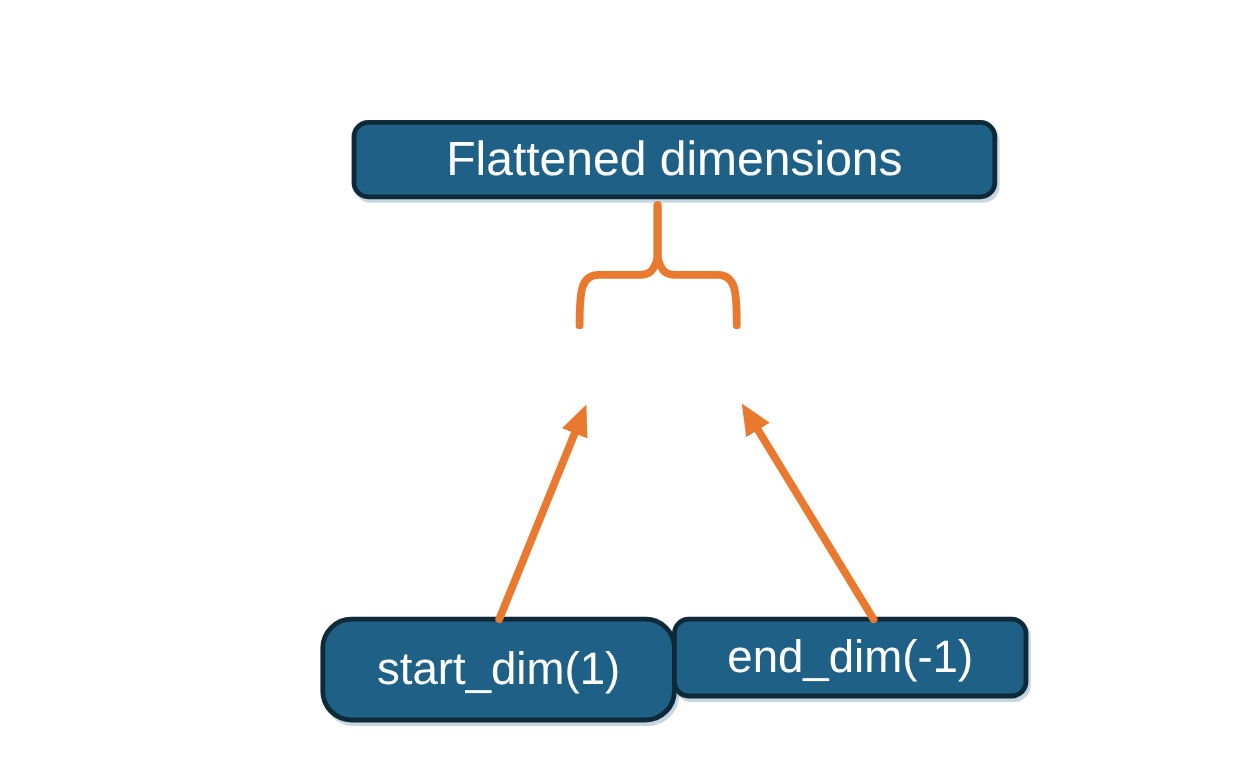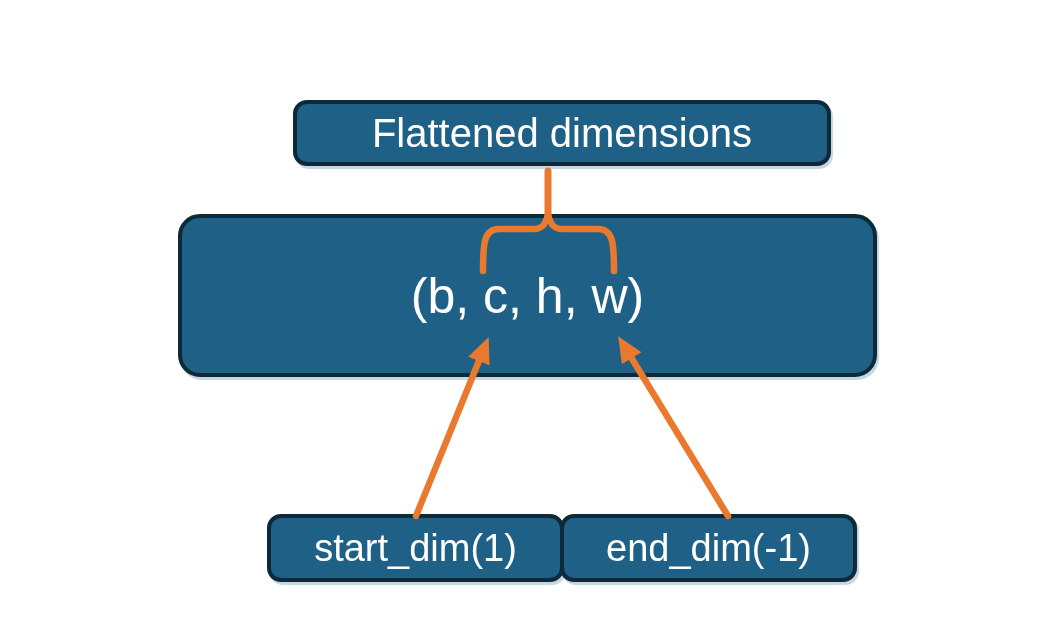--- a/index.html
+++ b/index.html
@@ -25,22 +25,22 @@
   }
   .node-title {
     left: 293px; top: 100px; width: 538px; height: 66px;
     border-radius: 14px; font-size: 40px; justify-content: center;
   }
   .node-tensor {
     left: 178px; top: 214px; width: 699px; height: 163px;
     border-radius: 22px; font-size: 50px;
   }
   .node-start {
-    left: 267px; top: 514px; width: 297px; height: 68px;
-    border-radius: 14px; font-size: 38px;
+    left: 267px; top: 514px; width: 297px; height: 88px;
+    border-radius: 26px; font-size: 38px;
   }
   .node-end {
     left: 560px; top: 514px; width: 297px; height: 68px;
     border-radius: 14px; font-size: 38px;
   }
   svg.connectors {
     position: absolute;
     left: 0; top: 0;
     width: 1038px; height: 632px;
     pointer-events: none;
@@ -55,23 +55,20 @@
 </style>
 </head>
 <body>
 
 <div class="canvas">
 
   <div class="node node-title">
     <span>Flattened dimensions</span>
   </div>
 
-  <div class="node node-tensor">
-    <span>(b, c, h, w)</span>
-  </div>
 
   <div class="node node-start">
     <span>start_dim(1)</span>
   </div>
 
   <div class="node node-end">
     <span>end_dim(-1)</span>
   </div>
 
   <svg class="connectors" viewBox="0 0 1038 632" xmlns="http://www.w3.org/2000/svg">

